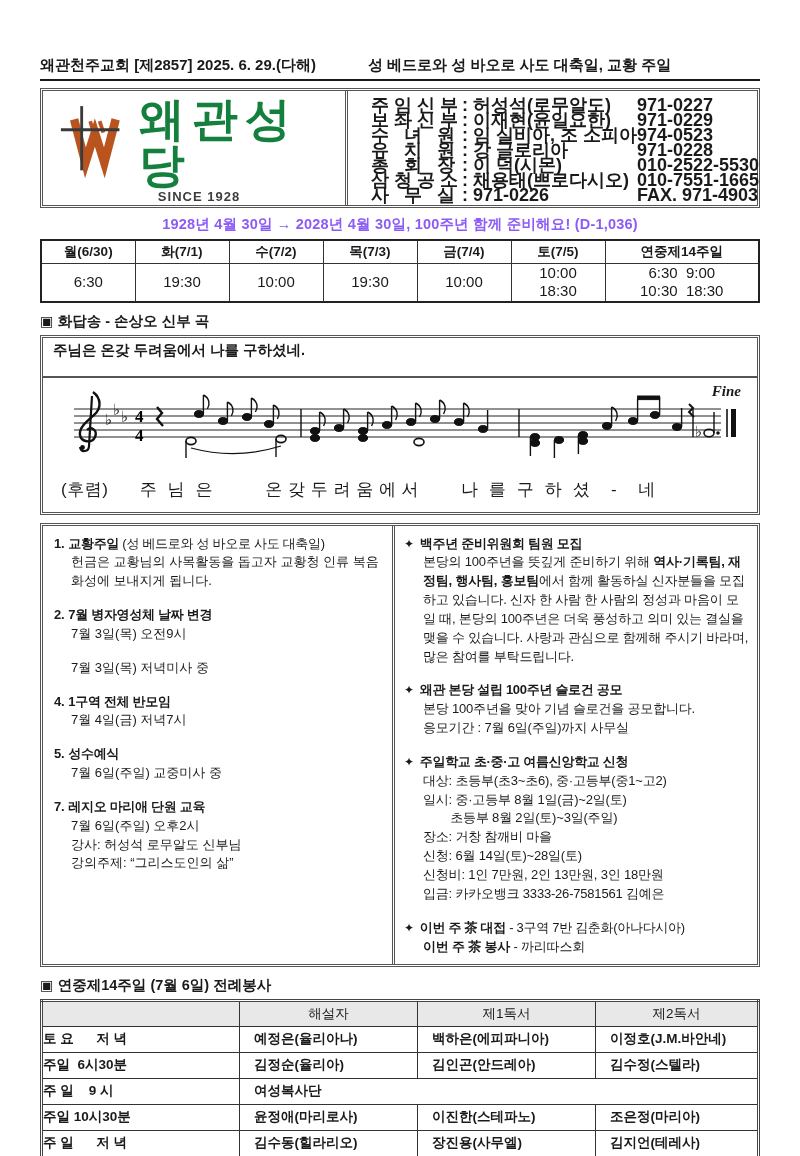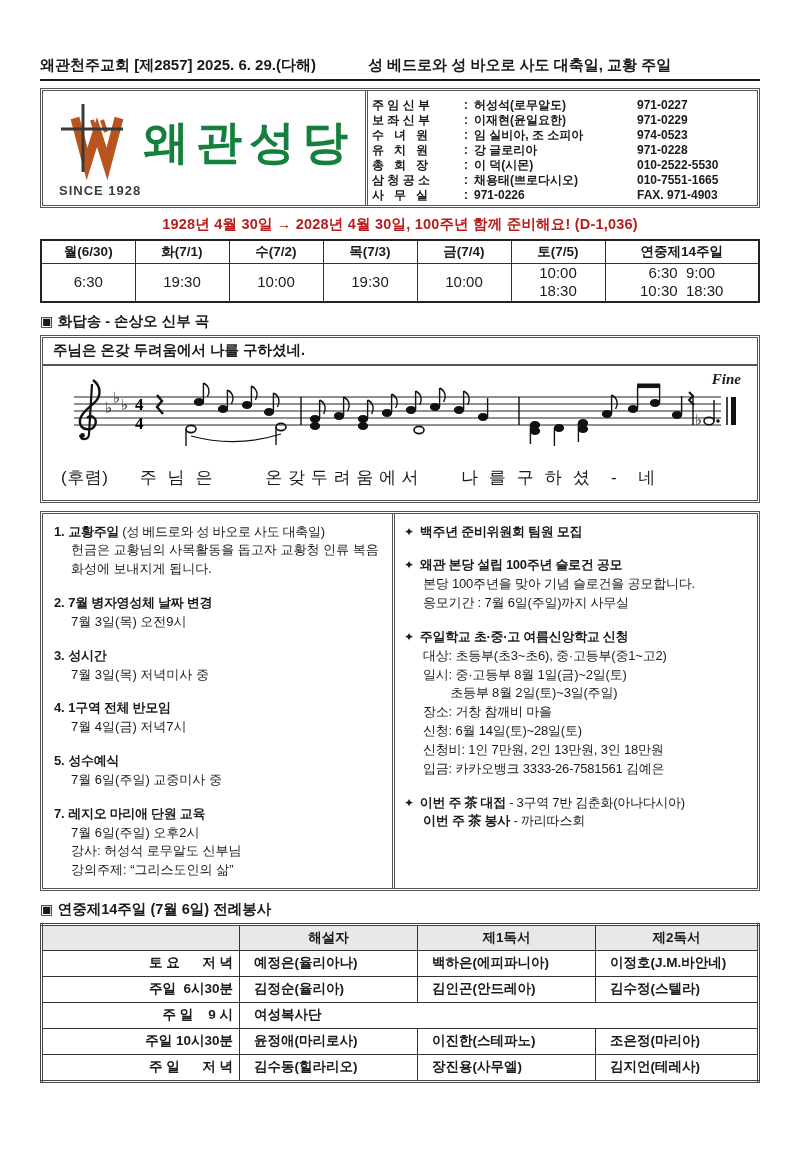--- a/index.html
+++ b/index.html
@@ -7,43 +7,43 @@
   .page { width:800px; height:1156px; background:#fff; margin:0 auto; padding:56px 40px 0 40px; position:relative; }
 
   
   .top-header { display:flex; gap:52px; font-size:15px; font-weight:700; border-bottom:2px solid #1a1a1a; padding-bottom:4px; white-space:nowrap; }
 
   
   .masthead { display:flex; border:3px double #555; margin-top:7px; height:120px; }
   .logo-pane { width:322px; padding:8px 6px 5px 16px; display:flex; flex-direction:column; justify-content:center; }
   .logo-row { display:flex; align-items:center; gap:8px; }
   .logo-text { font-size:46px; font-weight:700; color:#15803d; letter-spacing:7px; line-height:1; }
-  .since { font-size:13px; font-weight:700; color:#3d3d3d; letter-spacing:1px; margin-top:1px; }
-  .contact-pane { flex:1; border-left:3px double #555; padding:7px 8px 6px 4px; display:flex; flex-direction:column; justify-content:space-between; font-weight:700; font-size:12px; }
+  .since { font-size:13px; font-weight:700; color:#3d3d3d; letter-spacing:1px; margin-top:1px;text-align:center; }
+  .contact-pane { flex:1; border-left:3px double #555; padding:7px 8px 6px 23px; display:flex; flex-direction:column; justify-content:space-between; font-weight:700; font-size:18px; }
   .contact-row { display:flex; line-height:15px; white-space:nowrap; }
   .clabel { width:86px; white-space:pre; }
   .ccolon { width:16px; text-align:center; }
   .cvalue { flex:1; white-space:pre; }
   .cphone { width:112px; }
 
   
   .banner { text-align:center; font-weight:700; font-size:14.5px; margin:7px 0 5px 0; letter-spacing:0.2px; }
 
   
   table.schedule { width:100%; border-collapse:collapse; border:2px solid #222; table-layout:fixed; }
   table.schedule th { border:1px solid #333; font-size:13.5px; padding:2px 0; font-weight:700; }
   table.schedule th:nth-child(-n+6) { width:94px; }
   table.schedule td { border:1px solid #333; font-size:15px; text-align:center; height:38px; vertical-align:middle; line-height:18px; white-space:pre; }
 
   
   .section-title { font-size:14.5px; font-weight:700; margin:9px 0 4px 0; }
 
   
   .music-box { border:3px double #555; }
-  .refrain { border-bottom:2px solid #555; font-weight:700; font-size:14.5px; padding:3px 10px 4px 10px; }
+  .refrain { border-bottom:2px solid #555; font-weight:700; font-size:14.5px; padding:3px 10px 16px 10px; }
   .score { position:relative; padding:6px 6px 4px 6px; }
   .fine { position:absolute; top:5px; right:16px; font-family:"Liberation Serif","DejaVu Serif",serif; font-style:italic; font-weight:700; font-size:15px;text-align:center; }
   .lyrics { font-size:17px; white-space:pre; padding:2px 4px 7px 12px; letter-spacing:0.5px; }
   svg.staff text.flat { font-size:15px; font-family:"DejaVu Sans",sans-serif; }
   svg.staff text.tsig { font-size:17px; font-weight:700; font-family:"Liberation Serif",serif; }
 
   
   .announcements { display:flex; border:3px double #555; margin-top:8px; }
   .acol { padding:9px 8px 8px 11px; }
   .acol.left  { width:352px; border-right:3px double #555; }
@@ -52,25 +52,25 @@
   .ann-item:last-child { margin-bottom:0; }
   .ann-title { font-size:13px; white-space:nowrap; letter-spacing:-0.3px; }
   .ann-title .b, .b { font-weight:700; }
   .ann-num { font-weight:700; margin-right:4px; }
   .ann-bullet { margin-right:6px; font-size:12px; }
   .acol.left .ann-line { padding-left:17px; white-space:pre-wrap; }
   .acol.right .ann-line { padding-left:19px; white-space:pre-wrap; letter-spacing:-0.2px; }
 
   
   table.liturgy { width:100%; border-collapse:collapse; border:3px double #444; table-layout:fixed; }
-  table.liturgy th { background:#e8e8e8; border:1px solid #333; font-size:13.5px; font-weight:700; padding:3px 0; }
+  table.liturgy th { background:#e8e8e8; border:1px solid #333; font-size:13.5px; font-weight:400; padding:3px 0; }
   table.liturgy th:nth-child(1) { width:198px; }
   table.liturgy th:nth-child(2), table.liturgy th:nth-child(3) { width:178px; }
   table.liturgy td { border:1px solid #333; font-size:13.5px; font-weight:700; padding:3px 6px 4px 14px; text-align:left; }
-  table.liturgy td.timecol { text-align:right; white-space:pre; padding-left:0; }
+  table.liturgy td.timecol { text-align:left; white-space:pre; padding-left:0; }
 </style>
 </head>
 <body>
 
 <div class="page">
 
   <div class="top-header">
     <span>왜관천주교회 [제2857] 2025. 6. 29.(다해)</span>
     <span>성 베드로와 성 바오로 사도 대축일, 교황 주일</span>
   </div>
@@ -127,21 +127,21 @@
         </div>
         <div class="contact-row">
           <span class="clabel">사   무   실</span>
           <span class="ccolon">:</span>
           <span class="cvalue">971-0226</span>
           <span class="cphone">FAX. 971-4903</span>
         </div>
       </div>
   </div>
 
-  <div class="banner" style="color: #b91c1c;">1928년 4월 30일 → 2028년 4월 30일, 100주년 함께 준비해요! (D-1,036)</div>
+  <div class="banner" style="color: #8b5cf6;">1928년 4월 30일 → 2028년 4월 30일, 100주년 함께 준비해요! (D-1,036)</div>
 
   <table class="schedule">
     <thead>
         <tr>
           <th>월(6/30)</th>
           <th>화(7/1)</th>
           <th>수(7/2)</th>
           <th>목(7/3)</th>
           <th>금(7/4)</th>
           <th>토(7/5)</th>
@@ -283,41 +283,41 @@
     <div class="acol left">
         <div class="ann-item">
           <div class="ann-title"><span class="ann-num">1.</span><span><span class="b">교황주일</span><span> (성 베드로와 성 바오로 사도 대축일)</span></span></div>
           <div class="ann-line">헌금은 교황님의 사목활동을 돕고자 교황청 인류 복음화성에 보내지게 됩니다.</div>
         </div>
         <div class="ann-item">
           <div class="ann-title"><span class="ann-num">2.</span><span><span class="b">7월 병자영성체 날짜 변경</span></span></div>
           <div class="ann-line">7월 3일(목) 오전9시</div>
         </div>
         <div class="ann-item">
-          <div class="ann-title"><span class="ann-num">3.</span><span><span class="b">성시간</span></span></div>
           <div class="ann-line">7월 3일(목) 저녁미사 중</div>
         </div>
         <div class="ann-item">
           <div class="ann-title"><span class="ann-num">4.</span><span><span class="b">1구역 전체 반모임</span></span></div>
           <div class="ann-line">7월 4일(금) 저녁7시</div>
         </div>
         <div class="ann-item">
           <div class="ann-title"><span class="ann-num">5.</span><span><span class="b">성수예식</span></span></div>
           <div class="ann-line">7월 6일(주일) 교중미사 중</div>
         </div>
         <div class="ann-item">
           <div class="ann-title"><span class="ann-num">7.</span><span><span class="b">레지오 마리애 단원 교육</span></span></div>
           <div class="ann-line">7월 6일(주일) 오후2시</div>
           <div class="ann-line">강사: 허성석 로무알도 신부님</div>
           <div class="ann-line">강의주제: “그리스도인의 삶”</div>
         </div>
       </div>
     <div class="acol right">
         <div class="ann-item">
           <div class="ann-title"><span class="ann-bullet">✦</span><span><span class="b">백주년 준비위원회 팀원 모집</span></span></div>
+          <div class="ann-line"><span>본당의 100주년을 뜻깊게 준비하기 위해 </span><span class="b">역사·기록팀, 재정팀, 행사팀, 홍보팀</span><span>에서 함께 활동하실 신자분들을 모집하고 있습니다. 신자 한 사람 한 사람의 정성과 마음이 모일 때, 본당의 100주년은 더욱 풍성하고 의미 있는 결실을 맺을 수 있습니다. 사랑과 관심으로 함께해 주시기 바라며, 많은 참여를 부탁드립니다.</span></div>
         </div>
         <div class="ann-item">
           <div class="ann-title"><span class="ann-bullet">✦</span><span><span class="b">왜관 본당 설립 100주년 슬로건 공모</span></span></div>
           <div class="ann-line"><span>본당 100주년을 맞아 기념 슬로건을 공모합니다.</span></div>
           <div class="ann-line"><span>응모기간 : 7월 6일(주일)까지 사무실</span></div>
         </div>
         <div class="ann-item">
           <div class="ann-title"><span class="ann-bullet">✦</span><span><span class="b">주일학교 초·중·고 여름신앙학교 신청</span></span></div>
           <div class="ann-line"><span>대상: 초등부(초3~초6), 중·고등부(중1~고2)</span></div>
           <div class="ann-line"><span>일시: 중·고등부 8월 1일(금)~2일(토)</span></div>

